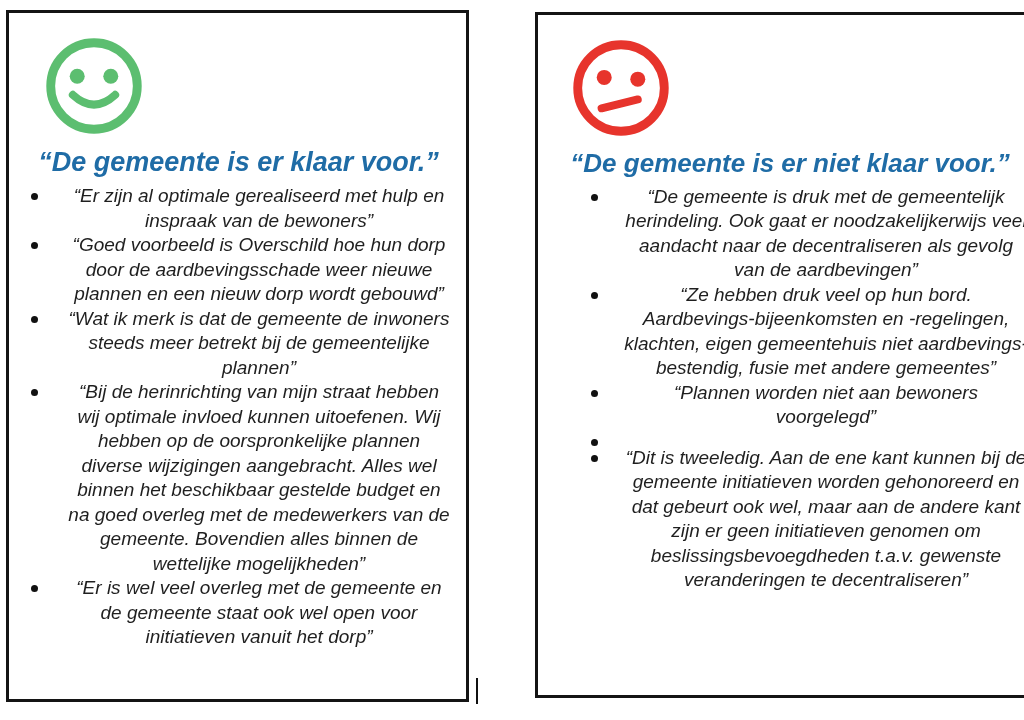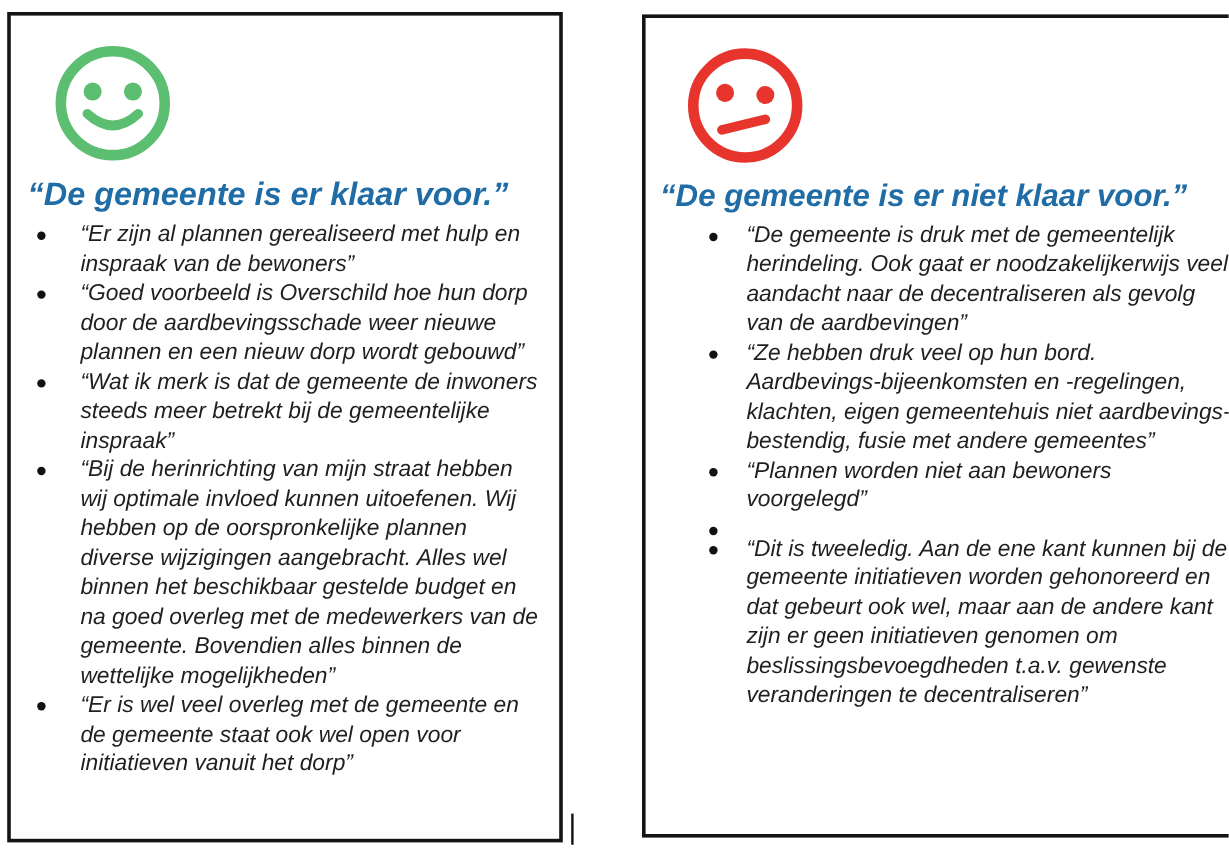--- a/index.html
+++ b/index.html
@@ -9,20 +9,21 @@
     height: 720px;
     background: #ffffff;
     font-family: "Liberation Sans", sans-serif;
     overflow: hidden;
   }
   .panel {
     position: absolute;
     box-sizing: border-box;
     background: #ffffff;
     border: 3px solid #141414;
+    text-align: center;
   }
   .panel.left  { left: 6px;   top: 10px; width: 463px; height: 692px; padding: 10px 12px 0 14px; }
   .panel.right { left: 501px; top: 12px; width: 508px; height: 686px; padding: 10px 10px 0 12px; margin-left: 34px; }
 
   .face { display: block; width: 106px; height: 106px; }
   .panel.left  .face { margin: 10px 0 0 18px; }
   .panel.right .face { margin: 10px 0 0 18px; }
 
   .title {
     margin: 8px 0 6px 0;
@@ -74,29 +75,29 @@
       <circle cx="41" cy="49" r="8.5" fill="#5CBE70"></circle>
       <circle cx="79" cy="49" r="8.5" fill="#5CBE70"></circle>
       <path d="M36 70 Q60 92 84 70" fill="none" stroke-width="9" stroke-linecap="round" stroke="#5CBE70"></path>
     </svg>
 
     <h1 class="title">“De gemeente is er klaar voor.”</h1>
 
     <div class="bullets">
       <div class="bullet-row">
         <span class="dot"></span>
-        <span class="quote">“Er zijn al plannen gerealiseerd met hulp en inspraak van de bewoners”</span>
+        <span class="quote">“Er zijn al optimale gerealiseerd met hulp en inspraak van de bewoners”</span>
       </div>
       <div class="bullet-row">
         <span class="dot"></span>
         <span class="quote">“Goed voorbeeld is Overschild hoe hun dorp door de aardbevingsschade weer nieuwe plannen en een nieuw dorp wordt gebouwd”</span>
       </div>
       <div class="bullet-row">
         <span class="dot"></span>
-        <span class="quote">“Wat ik merk is dat de gemeente de inwoners steeds meer betrekt bij de gemeentelijke inspraak”</span>
+        <span class="quote">“Wat ik merk is dat de gemeente de inwoners steeds meer betrekt bij de gemeentelijke plannen”</span>
       </div>
       <div class="bullet-row">
         <span class="dot"></span>
         <span class="quote">“Bij de herinrichting van mijn straat hebben wij optimale invloed kunnen uitoefenen. Wij hebben op de oorspronkelijke plannen diverse wijzigingen aangebracht. Alles wel binnen het beschikbaar gestelde budget en na goed overleg met de medewerkers van de gemeente. Bovendien alles binnen de wettelijke mogelijkheden”</span>
       </div>
       <div class="bullet-row">
         <span class="dot"></span>
         <span class="quote">“Er is wel veel overleg met de gemeente en de gemeente staat ook wel open voor initiatieven vanuit het dorp”</span>
       </div>
     </div>

